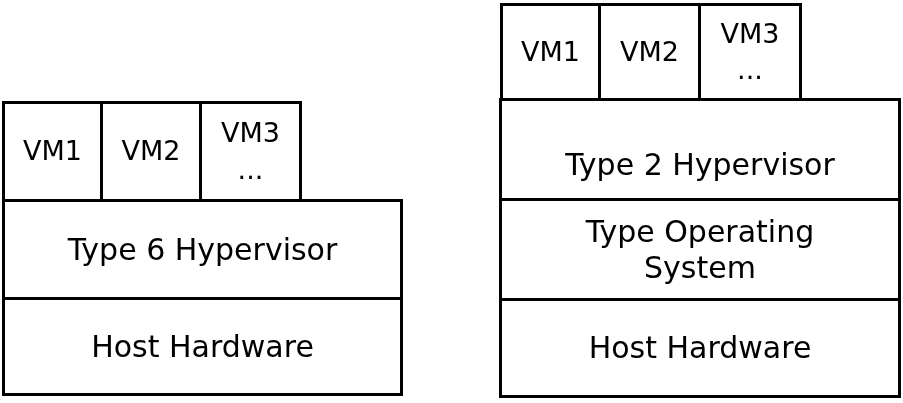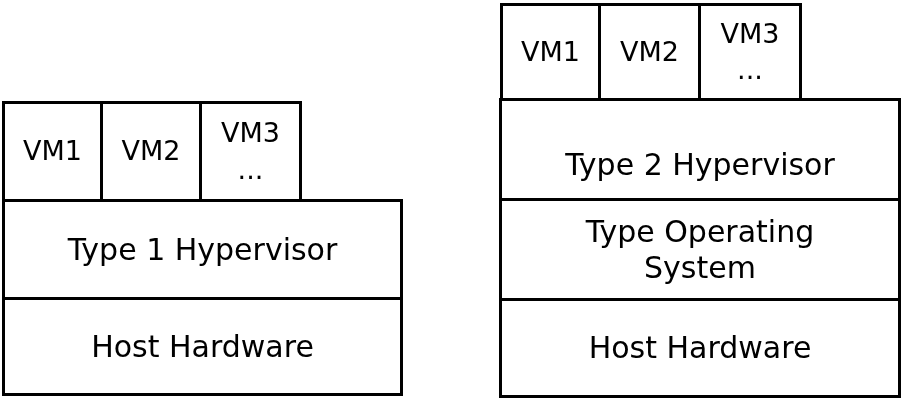--- a/index.html
+++ b/index.html
@@ -52,21 +52,21 @@
 </head>
 <body>
 
 <div class="canvas">
 
   <div>
     <div class="box vm l-vm1">VM1</div>
     <div class="box vm l-vm2">VM2</div>
     <div class="box vm l-vm3">VM3
 ...</div>
-    <div class="box layer l-hyp">Type 1 Hypervisor</div>
+    <div class="box layer l-hyp">Type 6 Hypervisor</div>
     <div class="box layer l-hw">Host Hardware</div>
   </div>
 
   <div>
     <div class="box vm r-vm1">VM1</div>
     <div class="box vm r-vm2">VM2</div>
     <div class="box vm r-vm3">VM3
 ...</div>
     <div class="box layer r-hyp">Type 2 Hypervisor</div>
     <div class="box layer r-os">Type Operating

